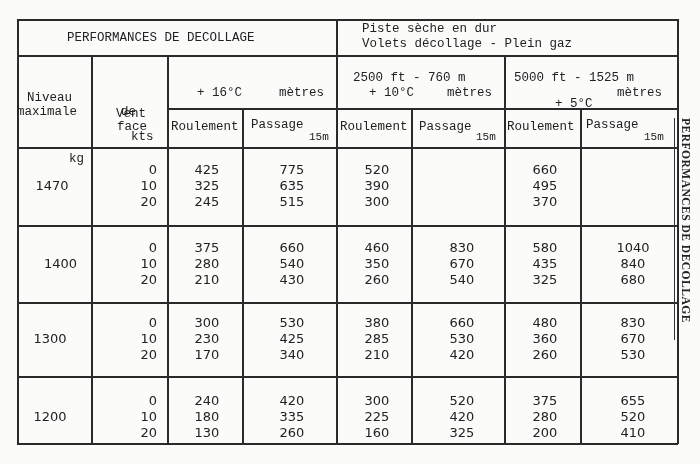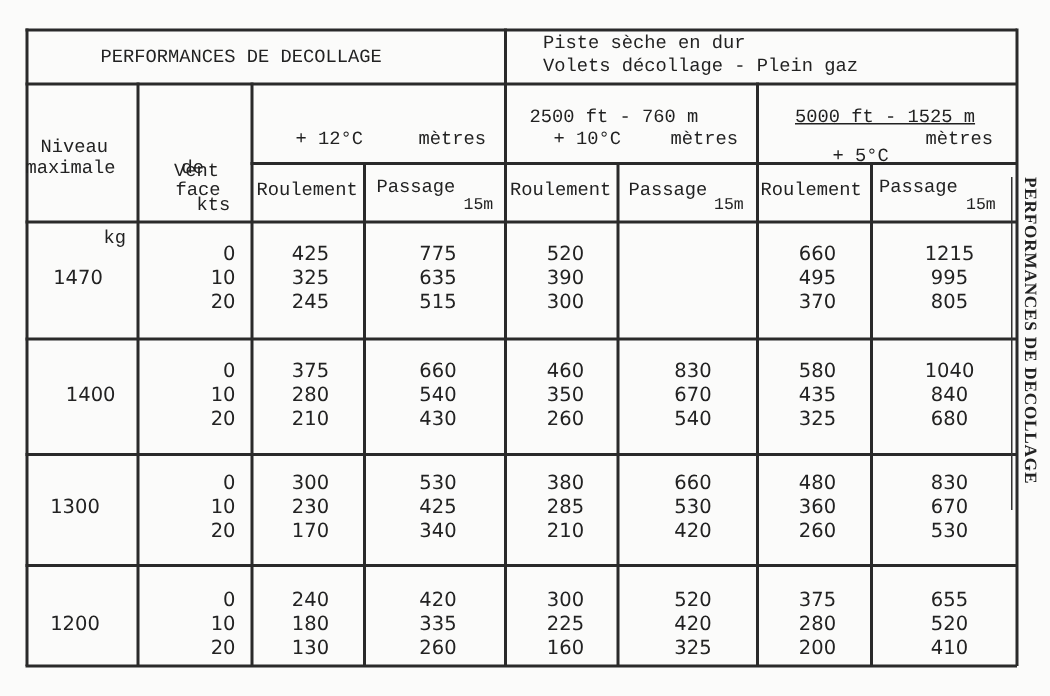--- a/index.html
+++ b/index.html
@@ -46,28 +46,28 @@
 
   <div class="txt" style="left:10px;top:72px;">Niveau</div>
   <div class="txt" style="left:0px;top:86px;">maximale</div>
   <div class="txt" style="left:52px;top:113px;margin-top:20px;">kg</div>
 
   <div class="txt" style="left:99px;top:88px;font-family:Liberation Mono, monospace;">Vent</div>
   <div class="txt" style="left:104px;top:86px;">de</div>
   <div class="txt" style="left:100px;top:101px;">face</div>
   <div class="txt" style="left:114px;top:111px;">kts</div>
 
-  <div class="txt" style="left:180px;top:67px;">+ 12°C</div>
+  <div class="txt" style="left:180px;top:67px;">+ 16°C</div>
   <div class="txt" style="left:262px;top:67px;">mètres</div>
 
   <div class="txt" style="left:336px;top:52px;">2500 ft - 760 m</div>
   <div class="txt" style="left:352px;top:67px;">+ 10°C</div>
   <div class="txt" style="left:430px;top:67px;">mètres</div>
 
-  <div class="txt" style="left:513px;top:52px;text-decoration:underline;">5000 ft - 1525 m</div>
+  <div class="txt" style="left:497px;top:52px;">5000 ft - 1525 m</div>
   <div class="txt" style="left:522px;top:78px;margin-left:16px;">+ 5°C</div>
   <div class="txt" style="left:600px;top:67px;">mètres</div>
 
   <div class="txt" style="left:154px;top:101px;">Roulement</div>
   <div class="txt" style="left:234px;top:99px;">Passage</div>
   <div class="txt" style="left:292px;top:111px;font-size:11px;">15m</div>
 
   <div class="txt" style="left:323px;top:101px;">Roulement</div>
   <div class="txt" style="left:402px;top:101px;">Passage</div>
   <div class="txt" style="left:459px;top:111px;font-size:11px;">15m</div>
@@ -85,23 +85,20 @@
 245</div>
   <div class="num" style="left:255px;top:143px;width:40px;">775
 635
 515</div>
   <div class="num" style="left:340px;top:143px;width:40px;">520
 390
 300</div>
   <div class="num" style="left:508px;top:143px;width:40px;">660
 495
 370</div>
-  <div class="num" style="left:596px;top:143px;width:40px;">1215
-995
-805</div>
 
   <div class="num" style="left:10px;top:237px;width:50px;text-align:right;">1400</div>
   <div class="num" style="left:110px;top:221px;width:30px;text-align:right;">0
 10
 20</div>
   <div class="num" style="left:170px;top:221px;width:40px;">375
 280
 210</div>
   <div class="num" style="left:255px;top:221px;width:40px;">660
 540

